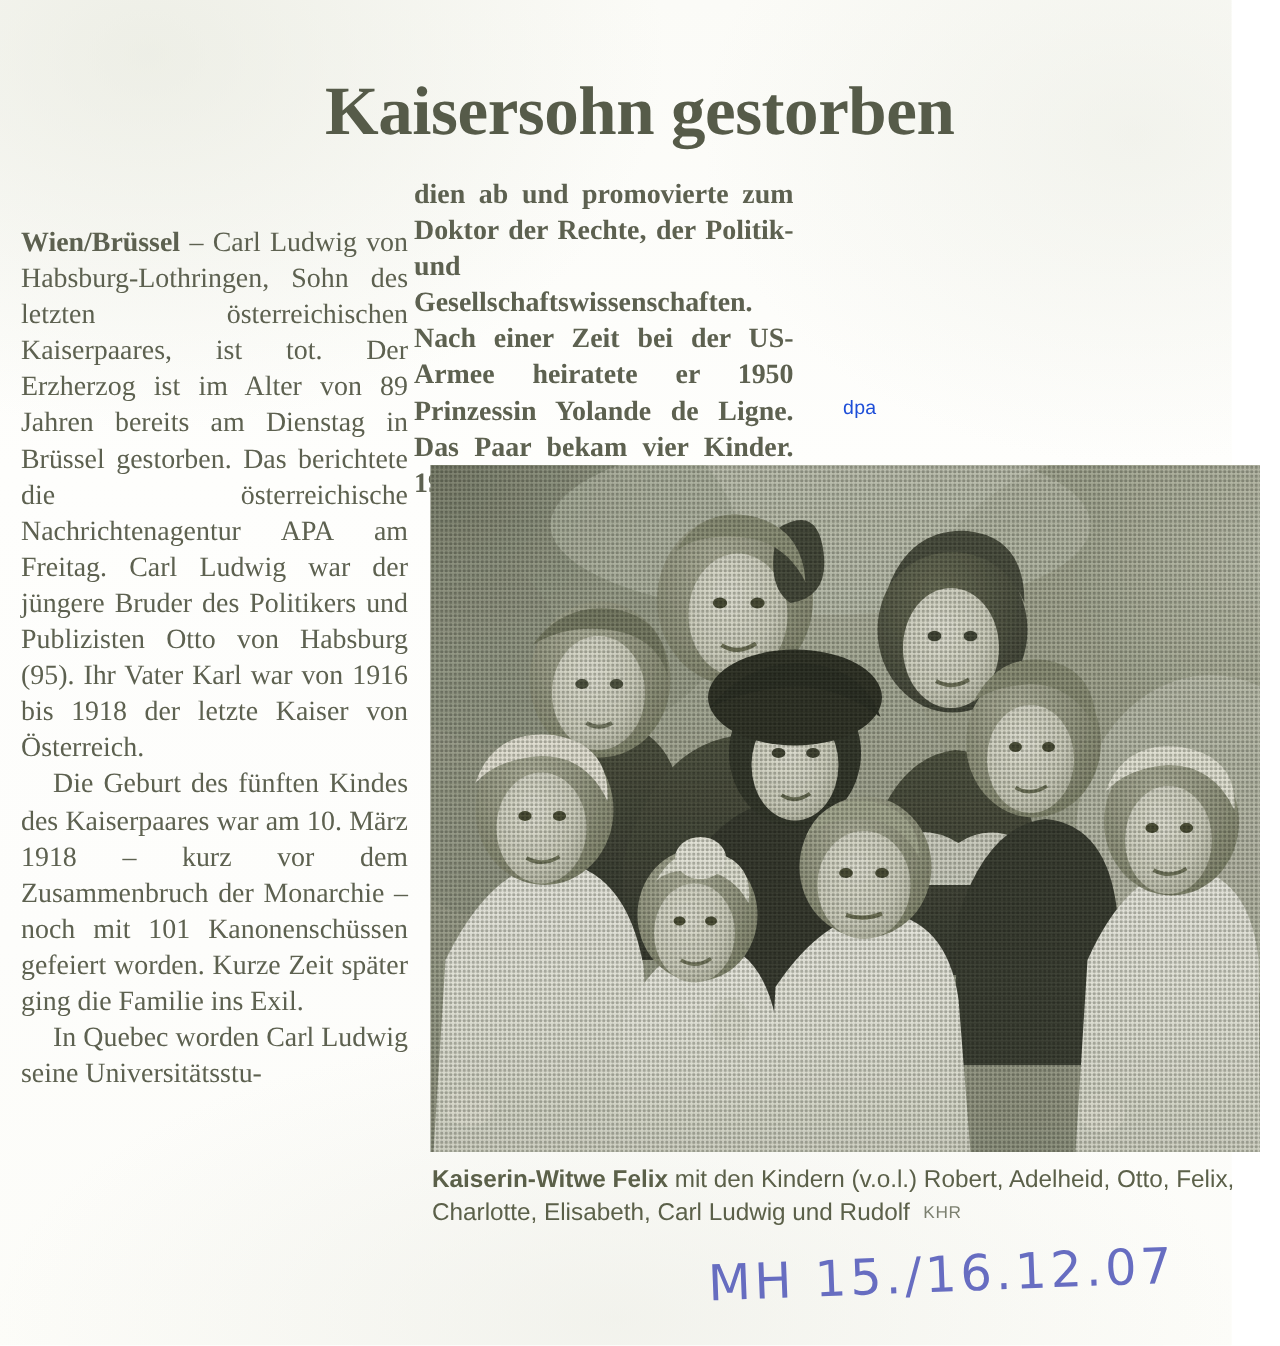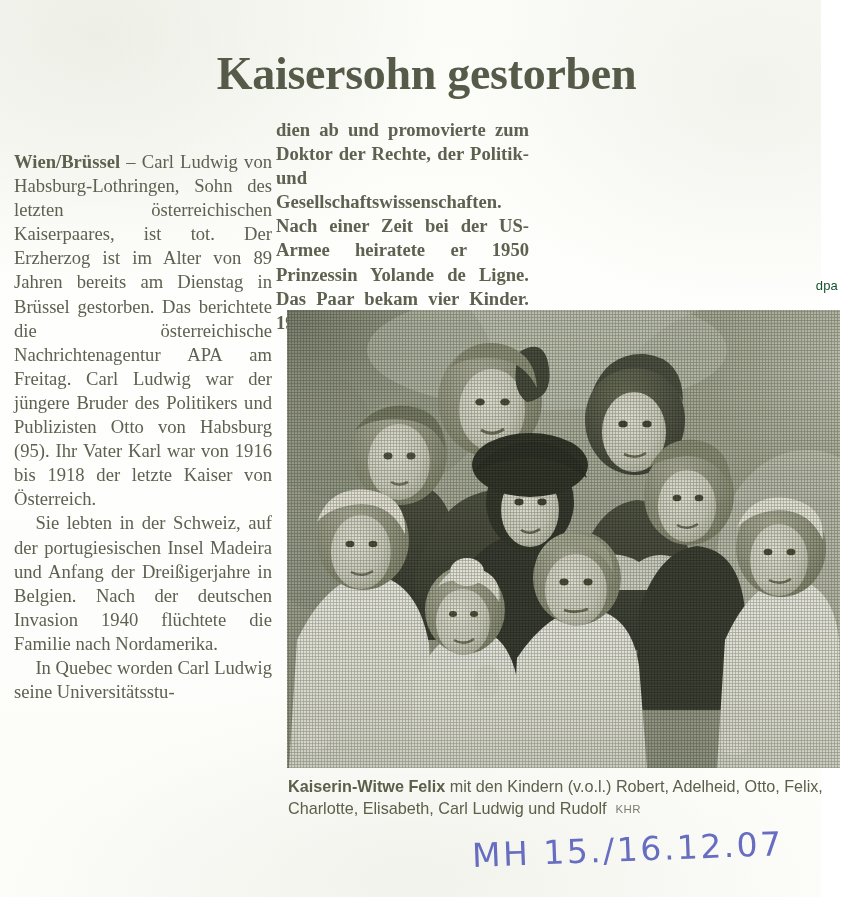--- a/index.html
+++ b/index.html
@@ -99,26 +99,25 @@
   }
   #col3 {
     left: 562px;
     top: 118px;
     width: 276px;
   }
 
   #byline {
     position: absolute;
     left: 562px;
-    top: 278px;
+    top: 264px;
     width: 276px;
-    text-align: right;
     font-family: "Liberation Sans", sans-serif;
     font-size: 13px;
-    color: #14532d;
+    color: #1d4ed8;
     letter-spacing: 0.2px;
   }
 
   
   #photo-frame {
     position: absolute;
     left: 287px;
     top: 310px;
     width: 553px;
     height: 458px;
@@ -193,21 +192,21 @@
 
 <div id="clipping">
 
   <div id="paper-texture"></div>
 
   <h1 id="headline">Kaisersohn gestorben</h1>
 
 
   <div id="col1" class="column">
     <p><span class="lead">Wien/Brüssel</span><span> – Carl Ludwig von Habsburg-Lothringen, Sohn des letzten österreichischen Kaiserpaares, ist tot. Der Erzherzog ist im Alter von 89 Jahren bereits am Dienstag in Brüssel gestorben. Das berichtete die österreichische Nachrichtenagentur APA am Freitag. Carl Ludwig war der jüngere Bruder des Politikers und Publizisten Otto von Habsburg (95). Ihr Vater Karl war von 1916 bis 1918 der letzte Kaiser von Österreich.</span></p>
-    <p>Sie lebten in der Schweiz, auf der portugiesischen Insel Madeira und Anfang der Dreißigerjahre in Belgien. Nach der deutschen Invasion 1940 flüchtete die Familie nach Nordamerika.</p>
+    <p>Die Geburt des fünften Kindes des Kaiserpaares war am 10. März 1918 – kurz vor dem Zusammenbruch der Monarchie – noch mit 101 Kanonenschüssen gefeiert worden. Kurze Zeit später ging die Familie ins Exil.</p>
     <p class="col-last-line">In Quebec worden Carl Ludwig seine Universitätsstu-</p>
   </div>
 
   <div id="col2" class="column">
     <p class="col-last-line">dien ab und promovierte zum Doktor der Rechte, der Politik- und Gesellschaftswissenschaften. Nach einer Zeit bei der US-Armee heiratete er 1950 Prinzessin Yolande de Ligne. Das Paar bekam vier Kinder. 1958 zog der Erzher-</p>
   </div>
 
   <div id="col3" class="column">
   </div>
 

